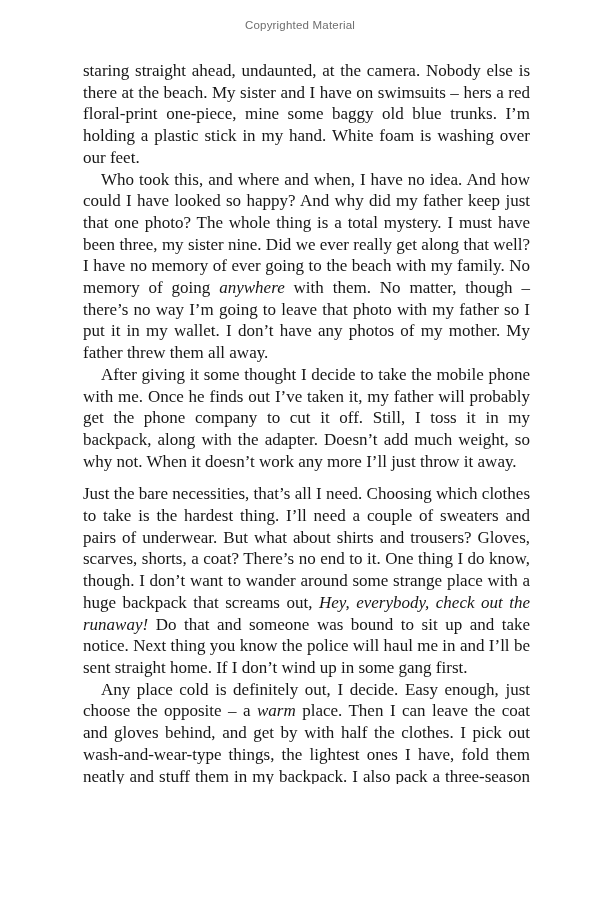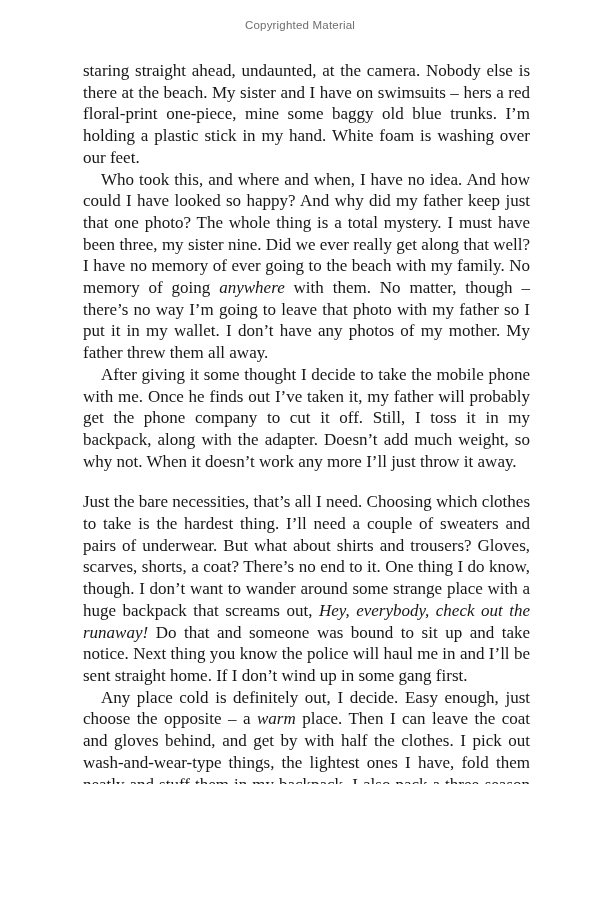--- a/index.html
+++ b/index.html
@@ -35,21 +35,21 @@
     width: 447px;
     font-size: 17px;
     line-height: 21.7px;
     text-align: justify;
   }
   .para {
     margin: 0;
     padding: 0;
   }
   .para.indent { text-indent: 18px; }
-  .para.section-gap { margin-top: 19px; }
+  .para.section-gap { margin-top: 11px; }
   .it { font-style: italic; }
   .page-number {
     position: absolute;
     left: 83px;
     top: 845px;
     font-size: 15px;
     color: #161616;
   }
 </style>
 </head>

